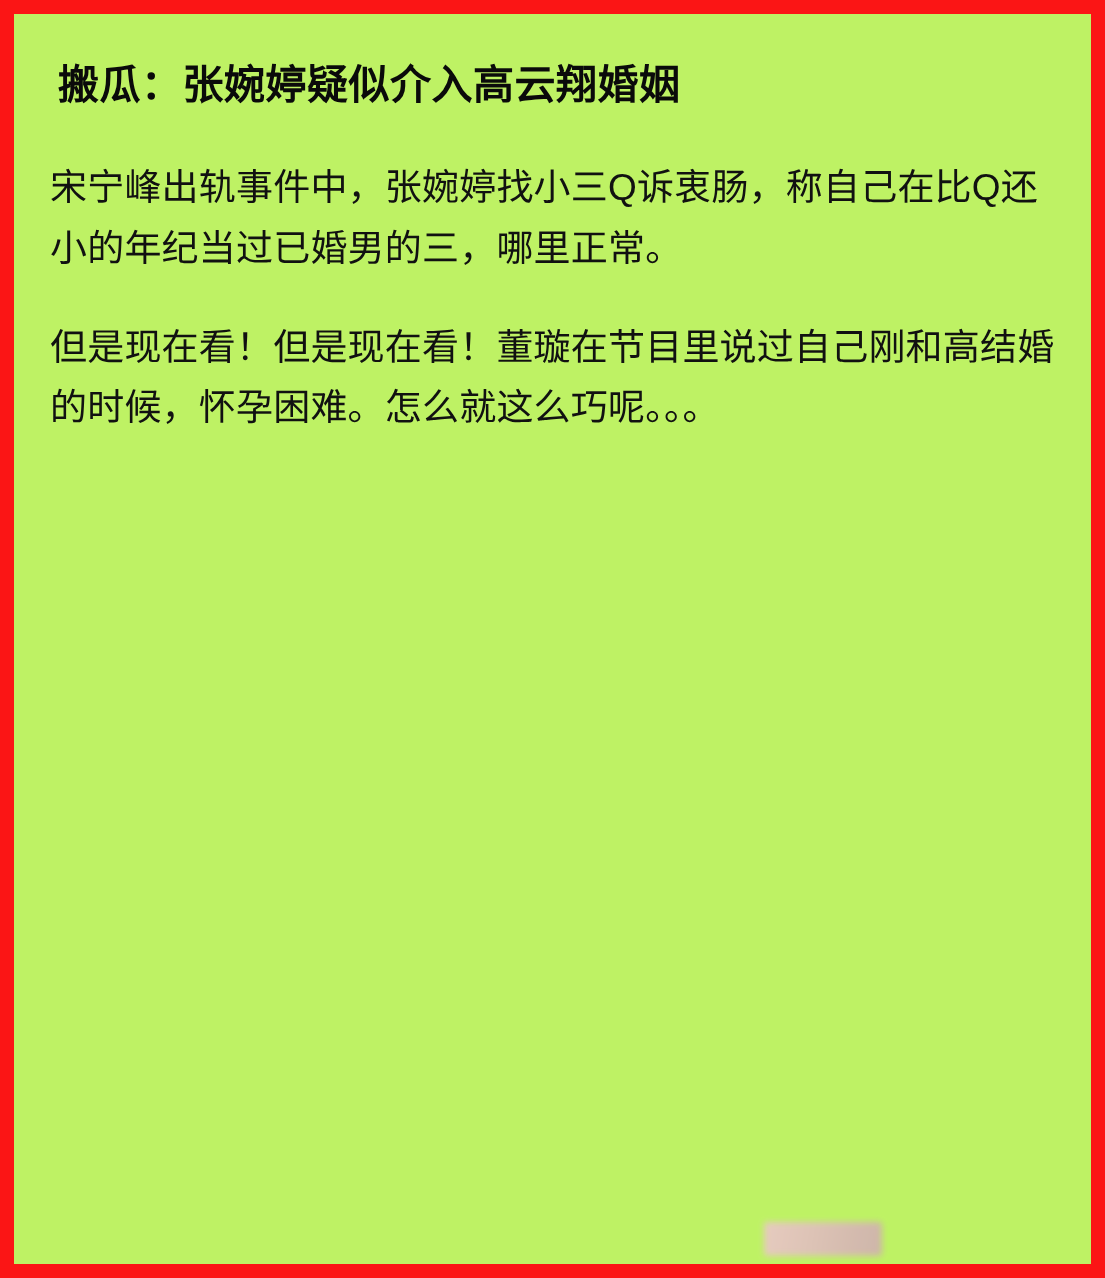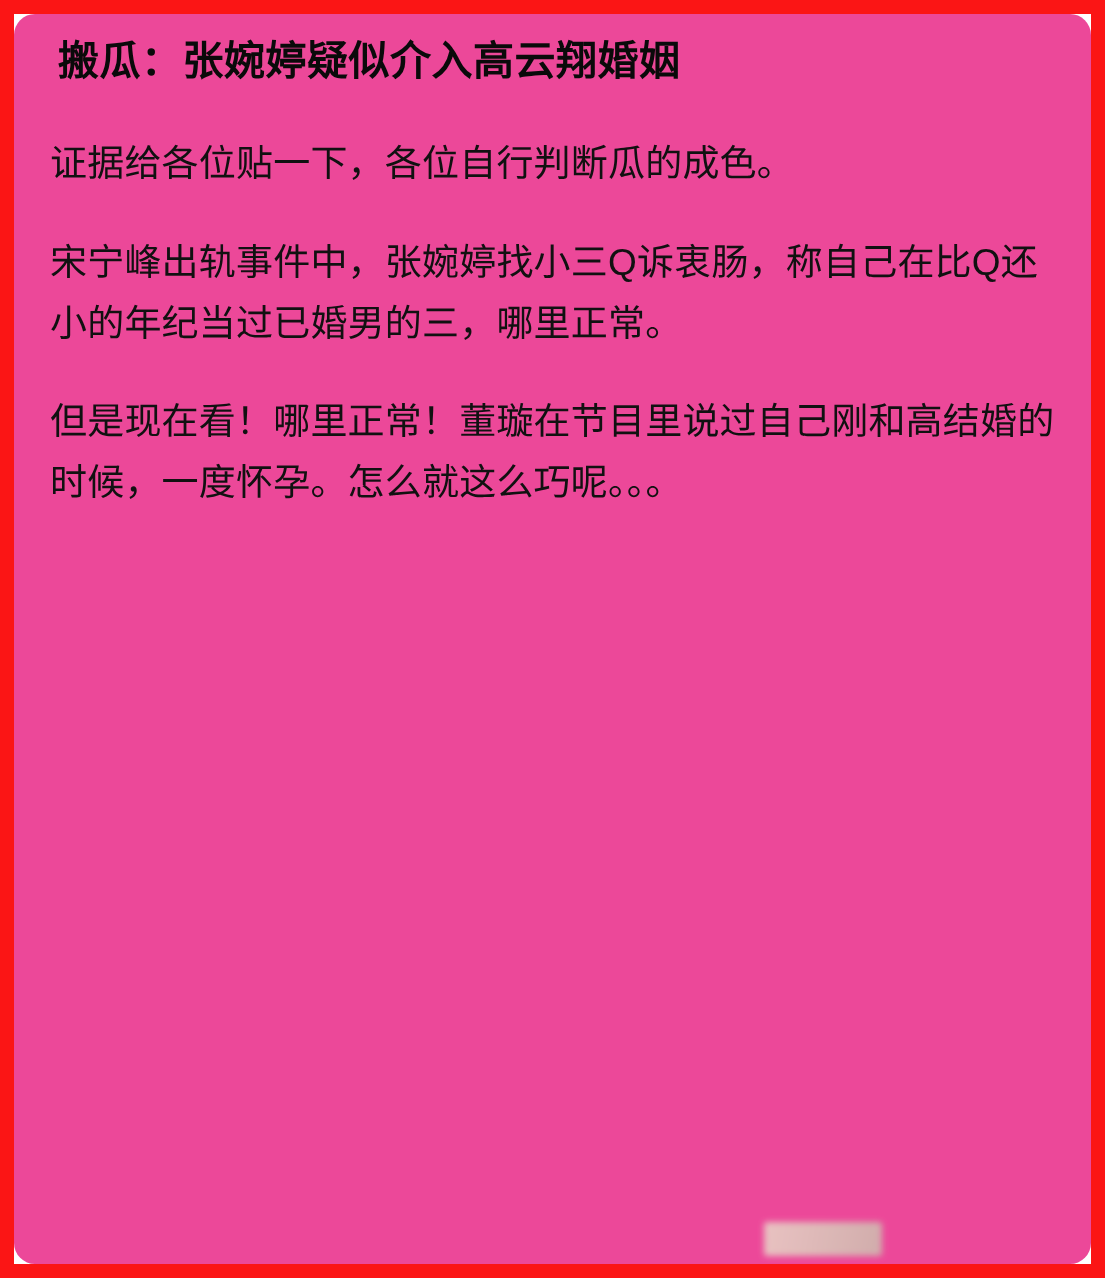--- a/index.html
+++ b/index.html
@@ -20,25 +20,24 @@
     box-sizing: border-box;
     border: 14px solid #fb1515;
     background: #ffffff;
   }
   .page {
     position: absolute;
     top: 0;
     left: 0;
     right: 0;
     bottom: 0;
-    background: #ec4899;
-    padding: 13px 36px 0 36px;
+    background: #bef264;
+    padding: 37px 36px 0 36px;
     box-sizing: border-box;
     overflow: hidden;
-    border-radius: 21px;
   }
   .doc-title {
     font-size: 41px;
     font-weight: bold;
     color: #0a0a0a;
     letter-spacing: 0.5px;
     line-height: 1.3;
     margin: 8px 0 0 8px;
     white-space: nowrap;
   }
@@ -70,20 +69,19 @@
 </style>
 </head>
 <body>
 
 <div class="screenshot">
   <div class="page">
 
     <h1 class="doc-title">搬瓜：张婉婷疑似介入高云翔婚姻</h1>
 
     <div class="body-block">
-      <p class="para">证据给各位贴一下，各位自行判断瓜的成色。</p>
       <p class="para">宋宁峰出轨事件中，张婉婷找小三Q诉衷肠，称自己在比Q还小的年纪当过已婚男的三，哪里正常。</p>
-      <p class="para">但是现在看！哪里正常！董璇在节目里说过自己刚和高结婚的时候，一度怀孕。怎么就这么巧呢。。。</p>
+      <p class="para">但是现在看！但是现在看！董璇在节目里说过自己刚和高结婚的时候，怀孕困难。怎么就这么巧呢。。。</p>
     </div>
 
     <div class="redaction"></div>
   </div>
 </div>
 
 </body></html>

